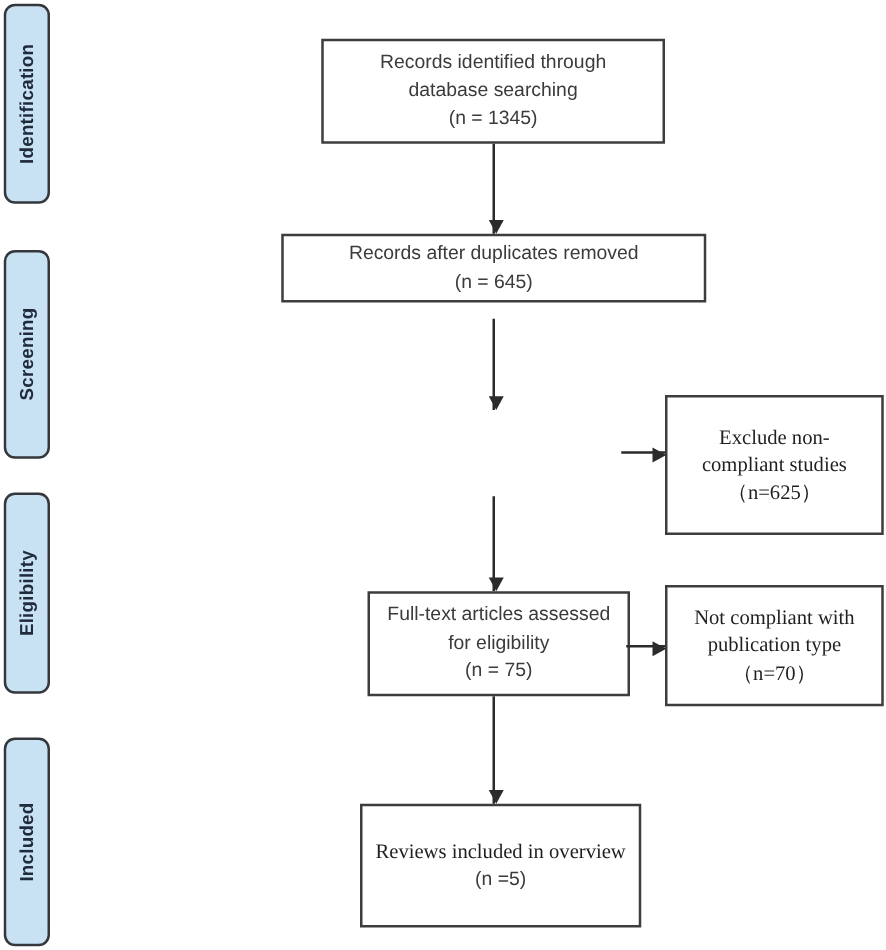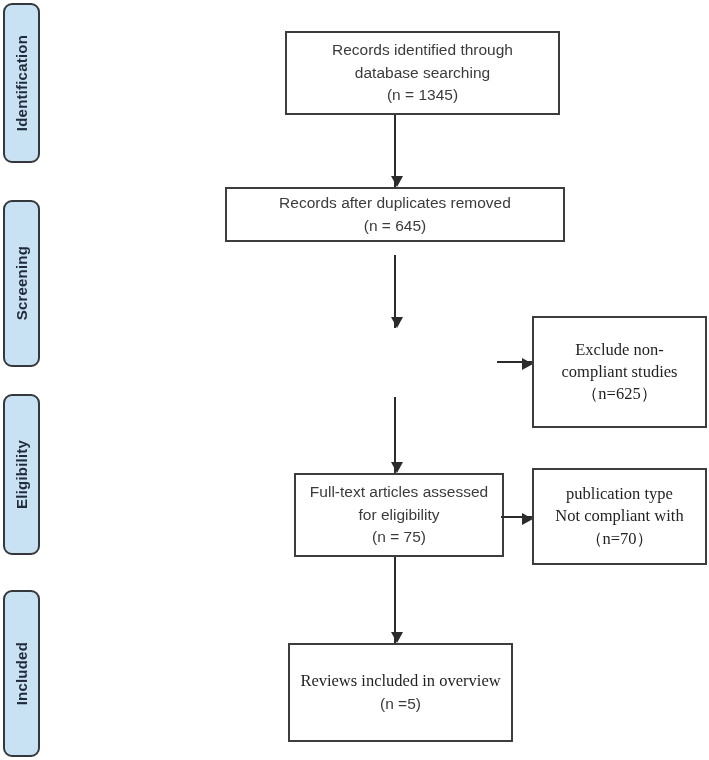--- a/index.html
+++ b/index.html
@@ -48,21 +48,21 @@
     box-sizing:border-box;
     background:var(--background);
     border:2px solid var(--box-border);
     display:flex;flex-direction:column;
     align-items:center;justify-content:center;
     text-align:center;
     color:var(--box-text);
     font-size:15.5px;
     line-height:1.45;
   }
-  #box-identified{left:257px;top:31px;width:275px;height:84px;margin-left:28px;}
+  #box-identified{left:257px;top:31px;width:275px;height:84px;}
   #box-duplicates{left:225px;top:187px;width:340px;height:55px;}
   #box-screened{left:291px;top:328px;width:206px;height:69px;}
   #box-fulltext{left:294px;top:473px;width:210px;height:84px;}
   #box-included{left:288px;top:643px;width:225px;height:99px;}
   .sbox{
     position:absolute;
     box-sizing:border-box;
     background:var(--background);
     border:2px solid var(--box-border);
     display:flex;flex-direction:column;
@@ -147,22 +147,22 @@
     <div>(n =5)</div>
   </div>
 
   <div class="sbox" id="box-exclude">
     <div>Exclude non-</div>
     <div>compliant studies</div>
     <div>（n=625）</div>
   </div>
 
   <div class="sbox" id="box-notcompliant">
+    <div>Not compliant with</div>
     <div>publication type</div>
-    <div>Not compliant with</div>
     <div>（n=70）</div>
   </div>
 
   <div class="arrow-v" id="arrow-1"></div>
   <div class="arrow-v" id="arrow-2"></div>
   <div class="arrow-v" id="arrow-3"></div>
   <div class="arrow-v" id="arrow-4"></div>
   <div class="arrow-h" id="arrow-exclude"></div>
   <div class="arrow-h" id="arrow-notcompliant"></div>
 

